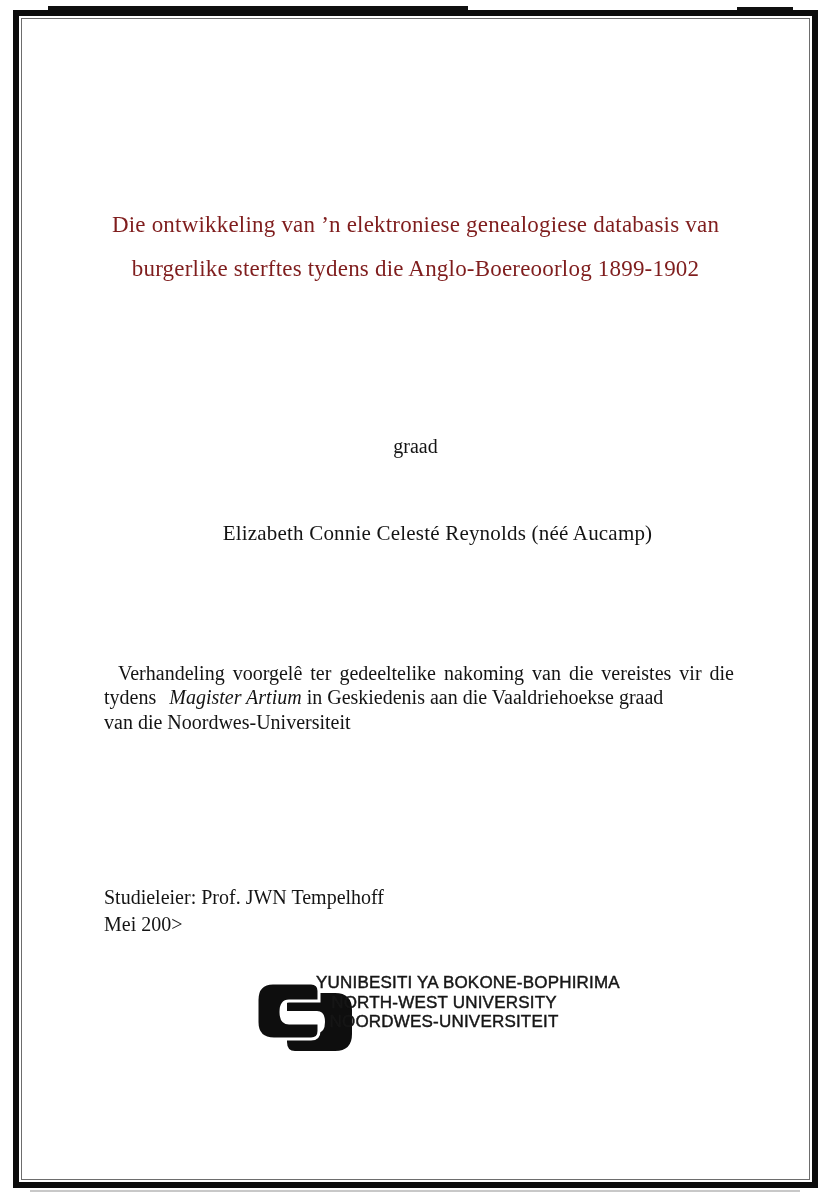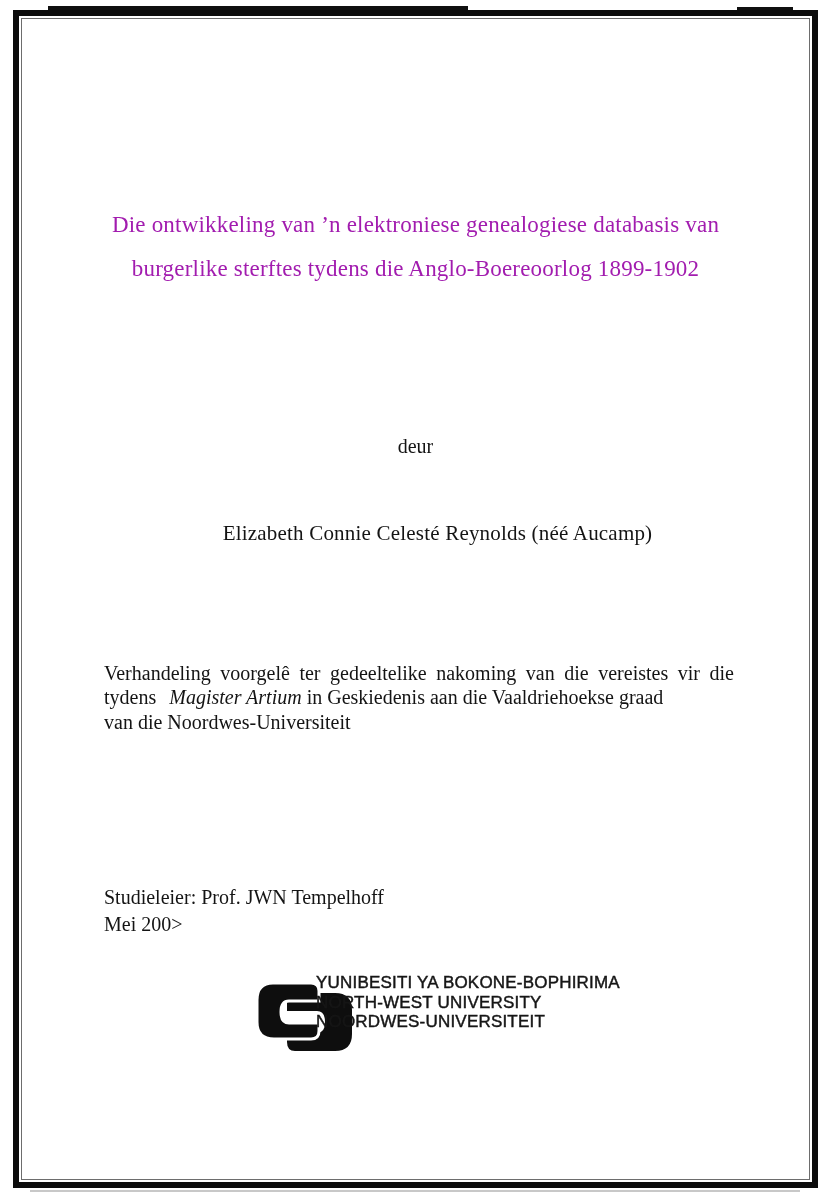--- a/index.html
+++ b/index.html
@@ -15,32 +15,32 @@
     border:6px solid #0c0c0c;
   }
   .frame-inner{
     position:absolute;top:2px;left:2px;right:2px;bottom:2px;
     border:1px solid #6d6d6d;
   }
   .abs{position:absolute;}
   .centered{left:0;right:0;text-align:center;}
   .title{
     top:203px;font-size:23px;line-height:44px;letter-spacing:.2px;
-    color:#a21caf;
+    color:#7f1d1d;
   }
   .byline{top:434px;font-size:20px;line-height:24px;}
   .author{top:519px;font-size:21px;line-height:28px;letter-spacing:.2px;padding-left:44px;}
   .submission{
     top:661px;left:104px;width:630px;font-size:20px;line-height:24.3px;
   }
-  .submission .justified{text-align:justify;text-align-last:justify;}
+  .submission .justified{text-align:justify;text-align-last:justify;margin-left:14px;}
   .supervisor-block{top:884px;left:104px;font-size:20px;line-height:27px;}
   .logo-mark{top:981px;left:257px;width:95px;height:70px;}
   .logo-text{
-    top:973px;left:316px;width:256px;text-align:left;
+    top:973px;left:316px;width:256px;text-align:center;
     font-family:"Liberation Sans","DejaVu Sans",sans-serif;
     font-size:17px;line-height:19.6px;color:#161616;
     letter-spacing:.2px;-webkit-text-stroke:.45px #161616;
     white-space:nowrap;
   }
   i{font-style:italic;margin-left:8px;}
 </style>
 </head>
 <body>
 
@@ -50,21 +50,21 @@
 
 <div class="frame">
   <div class="frame-inner"></div>
 </div>
 
 <div class="abs centered title">
   <div>Die ontwikkeling van ’n elektroniese genealogiese databasis van</div>
   <div>burgerlike sterftes tydens die Anglo-Boereoorlog 1899-1902</div>
 </div>
 
-<div class="abs centered byline">deur</div>
+<div class="abs centered byline">graad</div>
 
 <div class="abs centered author">Elizabeth Connie Celesté Reynolds (néé Aucamp)</div>
 
 <div class="abs submission">
   <div class="justified">Verhandeling voorgelê ter gedeeltelike nakoming van die vereistes vir die</div>
   <div><span>tydens </span><i>Magister Artium</i><span> in Geskiedenis aan die Vaaldriehoekse graad</span></div>
   <div>van die Noordwes-Universiteit</div>
 </div>
 
 <div class="abs supervisor-block">

